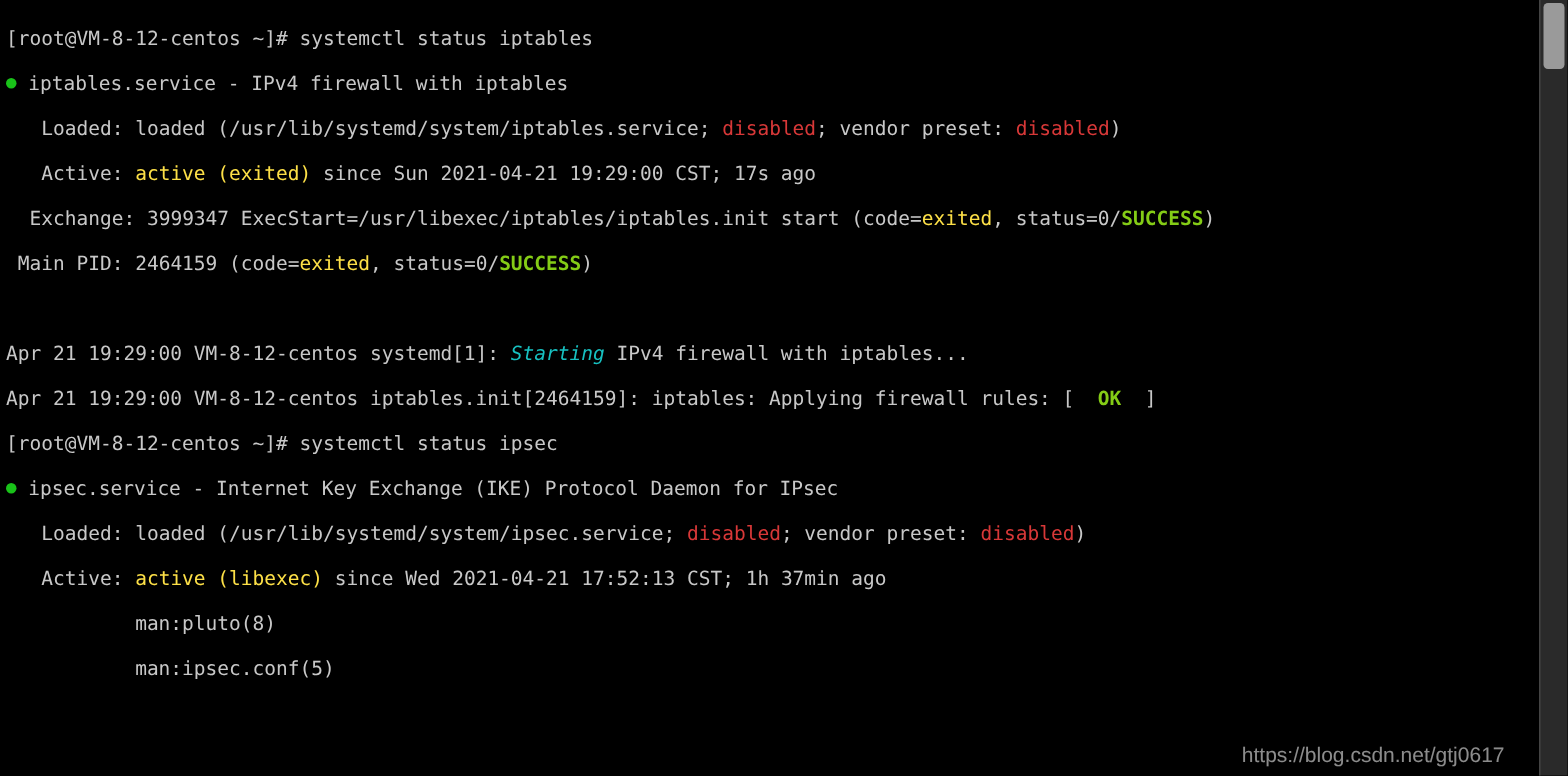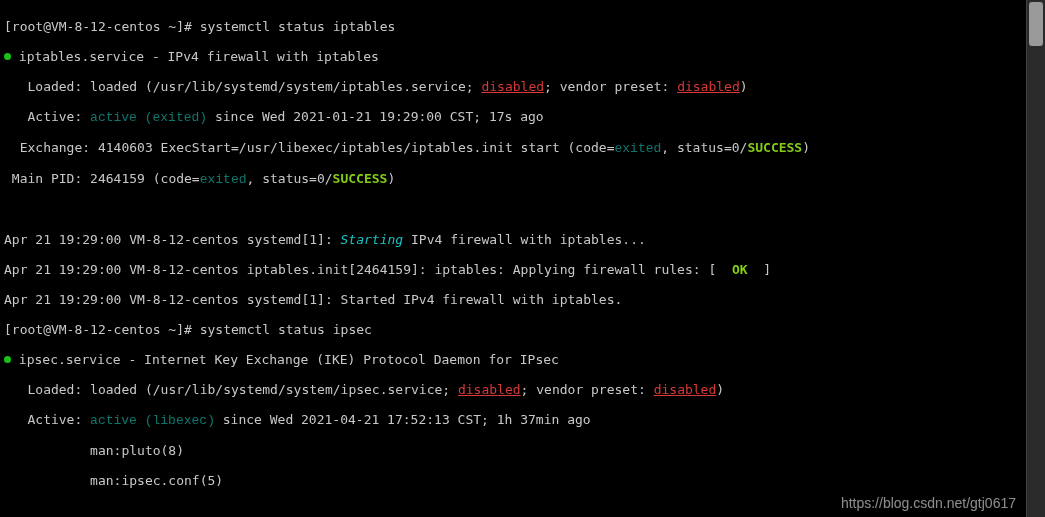--- a/index.html
+++ b/index.html
@@ -36,54 +36,53 @@
     position: absolute;
     top: 2px;
     left: 2px;
     width: 14px;
     height: 44px;
     background: #9a9a9a;
     border-radius: 3px;
   }
   .watermark {
     position: absolute;
-    right: 29px;
+    right: 42px;
     bottom: 6px;
     color: rgba(255,255,255,0.55);
     font-family: Arial, sans-serif;
     font-size: 14px;
     pointer-events: none;
   }
-  .green { color: #0f766e; font-family: Liberation Mono, monospace; }
+  .green { color: #fde047; }
   .bgreen { color: #84cc16; font-weight: bold; }
-  .red { color: #d83838; text-decoration: underline; }
+  .red { color: #d83838; }
   .cyan { color: #17c0c0; font-style: italic; }
   .dot {
     display: inline-block;
     width: 7px;
     height: 7px;
     border-radius: 50%;
     vertical-align: 1px;
   }
   .dotgreen { background: #19c219; }
 </style>
 </head>
 <body>
 
 <div class="term">
 <div><span>[root@VM-8-12-centos ~]#</span> <span>systemctl status iptables</span></div>
 <div><span class="dot dotgreen"></span> <span>iptables.service</span> - <span>IPv4 firewall with iptables</span></div>
 <div>   <span>Loaded:</span> <span>loaded (/usr/lib/systemd/system/iptables.service; </span><span class="red">disabled</span><span>; vendor preset: </span><span class="red">disabled</span><span>)</span></div>
-<div>   <span>Active:</span> <span class="green">active (exited)</span><span> since Wed 2021-01-21 19:29:00 CST; 17s ago</span></div>
-<div>  <span>Exchange:</span> <span>4140603 ExecStart=/usr/libexec/iptables/iptables.init start (code=</span><span class="green">exited</span><span>, status=0/</span><span class="bgreen">SUCCESS</span><span>)</span></div>
+<div>   <span>Active:</span> <span class="green">active (exited)</span><span> since Sun 2021-04-21 19:29:00 CST; 17s ago</span></div>
+<div>  <span>Exchange:</span> <span>3999347 ExecStart=/usr/libexec/iptables/iptables.init start (code=</span><span class="green">exited</span><span>, status=0/</span><span class="bgreen">SUCCESS</span><span>)</span></div>
 <div> <span>Main PID:</span> <span>2464159 (code=</span><span class="green">exited</span><span>, status=0/</span><span class="bgreen">SUCCESS</span><span>)</span></div>
 <div> </div>
 <div><span>Apr 21 19:29:00 VM-8-12-centos systemd[1]: </span><span class="cyan">Starting</span><span> IPv4 firewall with iptables...</span></div>
 <div><span>Apr 21 19:29:00 VM-8-12-centos iptables.init[2464159]: iptables: Applying firewall rules: [  </span><span class="bgreen">OK</span><span>  ]</span></div>
-<div>Apr 21 19:29:00 VM-8-12-centos systemd[1]: Started IPv4 firewall with iptables.</div>
 <div><span>[root@VM-8-12-centos ~]#</span> <span>systemctl status ipsec</span></div>
 <div><span class="dot dotgreen"></span> <span>ipsec.service</span> - <span>Internet Key Exchange (IKE) Protocol Daemon for IPsec</span></div>
 <div>   <span>Loaded:</span> <span>loaded (/usr/lib/systemd/system/ipsec.service; </span><span class="red">disabled</span><span>; vendor preset: </span><span class="red">disabled</span><span>)</span></div>
 <div>   <span>Active:</span> <span class="green">active (libexec)</span><span> since Wed 2021-04-21 17:52:13 CST; 1h 37min ago</span></div>
 <div>           <span>man:pluto(8)</span></div>
 <div>           <span>man:ipsec.conf(5)</span></div>
 
 
 
 

